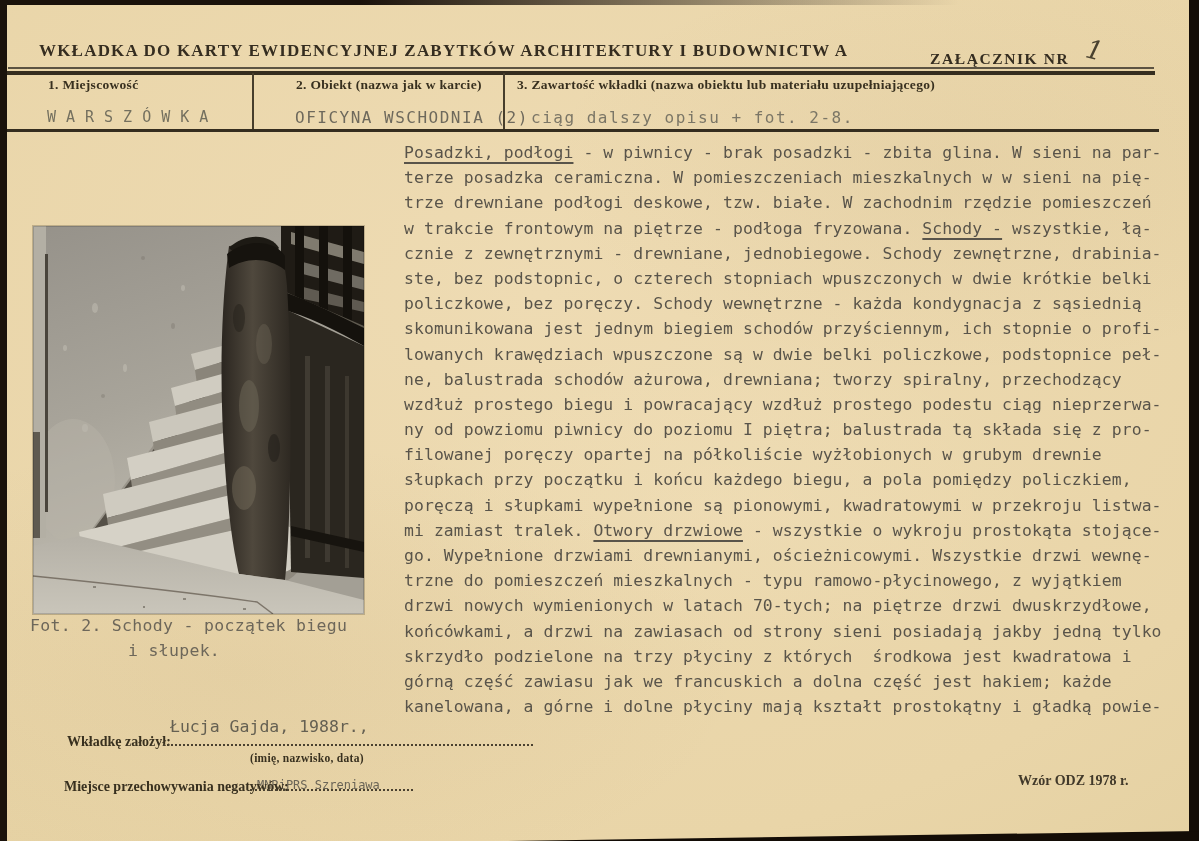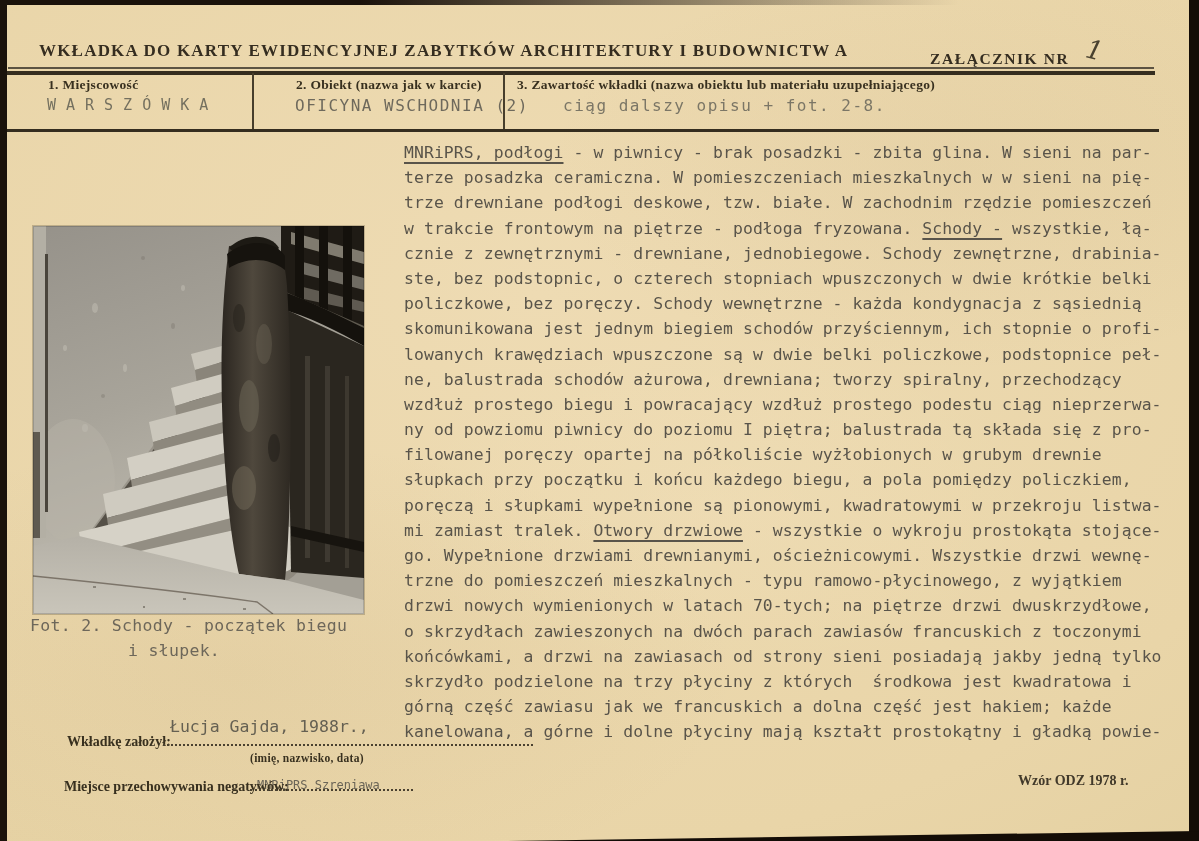--- a/index.html
+++ b/index.html
@@ -21,24 +21,24 @@
         font-size:26px;color:#49412f;transform:rotate(14deg) translateY(-5px);margin-left:16px;}
 
   .rule{background:#352d1f;}
   .rule-thin{left:8px;top:67px;width:1146px;height:1.5px;background:#5c5342;}
   .rule-thick{left:7px;top:71px;width:1148px;height:3.5px;}
   .rule-hdr-bottom{left:7px;top:129px;width:1152px;height:2.5px;}
   .vdiv{width:2px;top:73px;height:56px;background:#473e2c;}
   .vdiv1{left:252px;} .vdiv2{left:503px;}
 
   .cell-label{top:77px;font-size:13.5px;letter-spacing:0.3px;white-space:nowrap;}
-  .cell-value{top:96px;font-size:16px;color:#6e695c;white-space:nowrap;}
+  .cell-value{top:108px;font-size:16px;color:#6e695c;white-space:nowrap;}
   .v1{left:47px;letter-spacing:10px;font-size:15px;color:#74705f;}
   .v2{left:295px;letter-spacing:1.5px;}
-  .v3{left:531px;letter-spacing:1.5px;color:#7b7666;margin-left:32px;}
+  .v3{left:531px;letter-spacing:1.5px;color:#7b7666;}
 
   .bodytext{left:404px;top:140px;width:762px;}
   .tl{height:25.2px;line-height:25.2px;white-space:pre;font-size:16.4px;
       letter-spacing:0.1px;color:#59544a;}
   .ul{text-decoration:underline;text-underline-offset:4px;text-decoration-thickness:1.6px;}
 
   .photo{left:33px;top:226px;width:331px;height:388px;background:#a9a59c;outline:1px solid rgba(60,50,30,0.25);}
   .photo svg{display:block;width:100%;height:100%;}
 
   .caption1{left:30px;top:616px;} .caption2{left:128px;top:641px;}
@@ -186,40 +186,39 @@
           <rect x="210" y="382" width="3" height="2"></rect>
       </g>
       <rect x="0.5" y="0.5" width="330" height="387" fill="none" stroke="#000000" stroke-opacity="0.15"></rect>
     </svg>
   </div>
 
   <div class="abs caption1 type">Fot. 2. Schody - początek biegu</div>
   <div class="abs caption2 type">i słupek.</div>
 
   <div class="abs bodytext type">
-    <div class="tl"><span></span><span class="ul">MNRiPRS, podłogi</span><span> - w piwnicy - brak posadzki - zbita glina. W sieni na par-</span></div>
+    <div class="tl"><span></span><span class="ul">Posadzki, podłogi</span><span> - w piwnicy - brak posadzki - zbita glina. W sieni na par-</span></div>
     <div class="tl"><span>terze posadzka ceramiczna. W pomieszczeniach mieszkalnych w w sieni na pię-</span><span class="ul"></span><span></span></div>
     <div class="tl"><span>trze drewniane podłogi deskowe, tzw. białe. W zachodnim rzędzie pomieszczeń</span><span class="ul"></span><span></span></div>
     <div class="tl"><span>w trakcie frontowym na piętrze - podłoga fryzowana. </span><span class="ul">Schody -</span><span> wszystkie, łą-</span></div>
     <div class="tl"><span>cznie z zewnętrznymi - drewniane, jednobiegowe. Schody zewnętrzne, drabinia-</span><span class="ul"></span><span></span></div>
     <div class="tl"><span>ste, bez podstopnic, o czterech stopniach wpuszczonych w dwie krótkie belki</span><span class="ul"></span><span></span></div>
     <div class="tl"><span>policzkowe, bez poręczy. Schody wewnętrzne - każda kondygnacja z sąsiednią</span><span class="ul"></span><span></span></div>
     <div class="tl"><span>skomunikowana jest jednym biegiem schodów przyściennym, ich stopnie o profi-</span><span class="ul"></span><span></span></div>
     <div class="tl"><span>lowanych krawędziach wpuszczone są w dwie belki policzkowe, podstopnice peł-</span><span class="ul"></span><span></span></div>
     <div class="tl"><span>ne, balustrada schodów ażurowa, drewniana; tworzy spiralny, przechodzący</span><span class="ul"></span><span></span></div>
     <div class="tl"><span>wzdłuż prostego biegu i powracający wzdłuż prostego podestu ciąg nieprzerwa-</span><span class="ul"></span><span></span></div>
     <div class="tl"><span>ny od powziomu piwnicy do poziomu I piętra; balustrada tą składa się z pro-</span><span class="ul"></span><span></span></div>
     <div class="tl"><span>filowanej poręczy opartej na półkoliście wyżłobionych w grubym drewnie</span><span class="ul"></span><span></span></div>
     <div class="tl"><span>słupkach przy początku i końcu każdego biegu, a pola pomiędzy policzkiem,</span><span class="ul"></span><span></span></div>
     <div class="tl"><span>poręczą i słupkami wypełnione są pionowymi, kwadratowymi w przekroju listwa-</span><span class="ul"></span><span></span></div>
     <div class="tl"><span>mi zamiast tralek. </span><span class="ul">Otwory drzwiowe</span><span> - wszystkie o wykroju prostokąta stojące-</span></div>
     <div class="tl"><span>go. Wypełnione drzwiami drewnianymi, ościeżnicowymi. Wszystkie drzwi wewnę-</span><span class="ul"></span><span></span></div>
     <div class="tl"><span>trzne do pomieszczeń mieszkalnych - typu ramowo-płycinowego, z wyjątkiem</span><span class="ul"></span><span></span></div>
     <div class="tl"><span>drzwi nowych wymienionych w latach 70-tych; na piętrze drzwi dwuskrzydłowe,</span><span class="ul"></span><span></span></div>
-    <div class="tl"><span>o skrzydłach zawieszonych na dwóch parach zawiasów francuskich z toczonymi</span><span class="ul"></span><span></span></div>
     <div class="tl"><span>końcówkami, a drzwi na zawiasach od strony sieni posiadają jakby jedną tylko</span><span class="ul"></span><span></span></div>
     <div class="tl"><span>skrzydło podzielone na trzy płyciny z których  środkowa jest kwadratowa i</span><span class="ul"></span><span></span></div>
     <div class="tl"><span>górną część zawiasu jak we francuskich a dolna część jest hakiem; każde</span><span class="ul"></span><span></span></div>
     <div class="tl"><span>kanelowana, a górne i dolne płyciny mają kształt prostokątny i gładką powie-</span><span class="ul"></span><span></span></div>
   </div>
 
   <div class="abs f-label f-label1 print">Wkładkę założył:</div>
   <div class="abs f-name type">Łucja Gajda, 1988r.,</div>
   <div class="abs dots dots1"></div>
   <div class="abs f-hint">(imię, nazwisko, data)</div>

